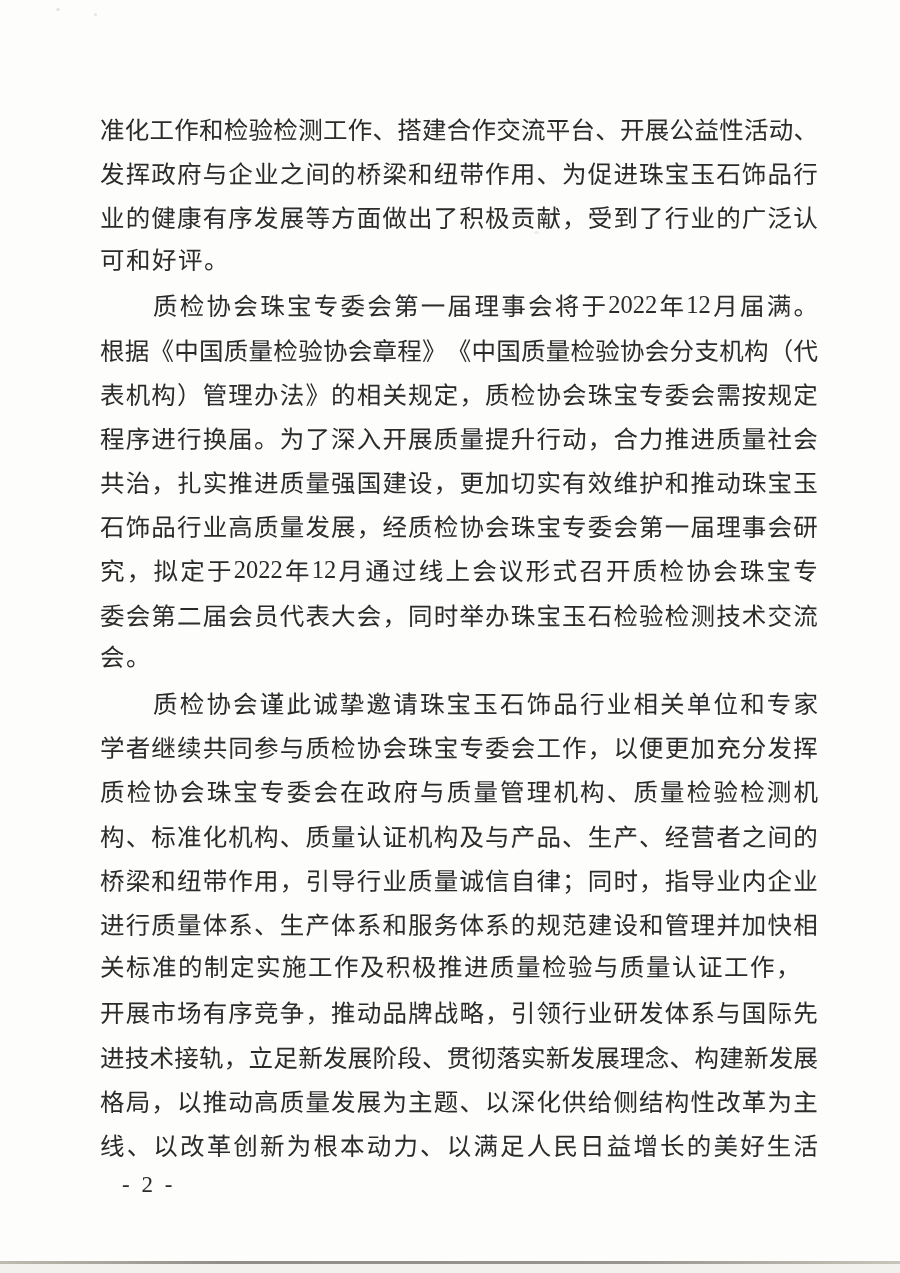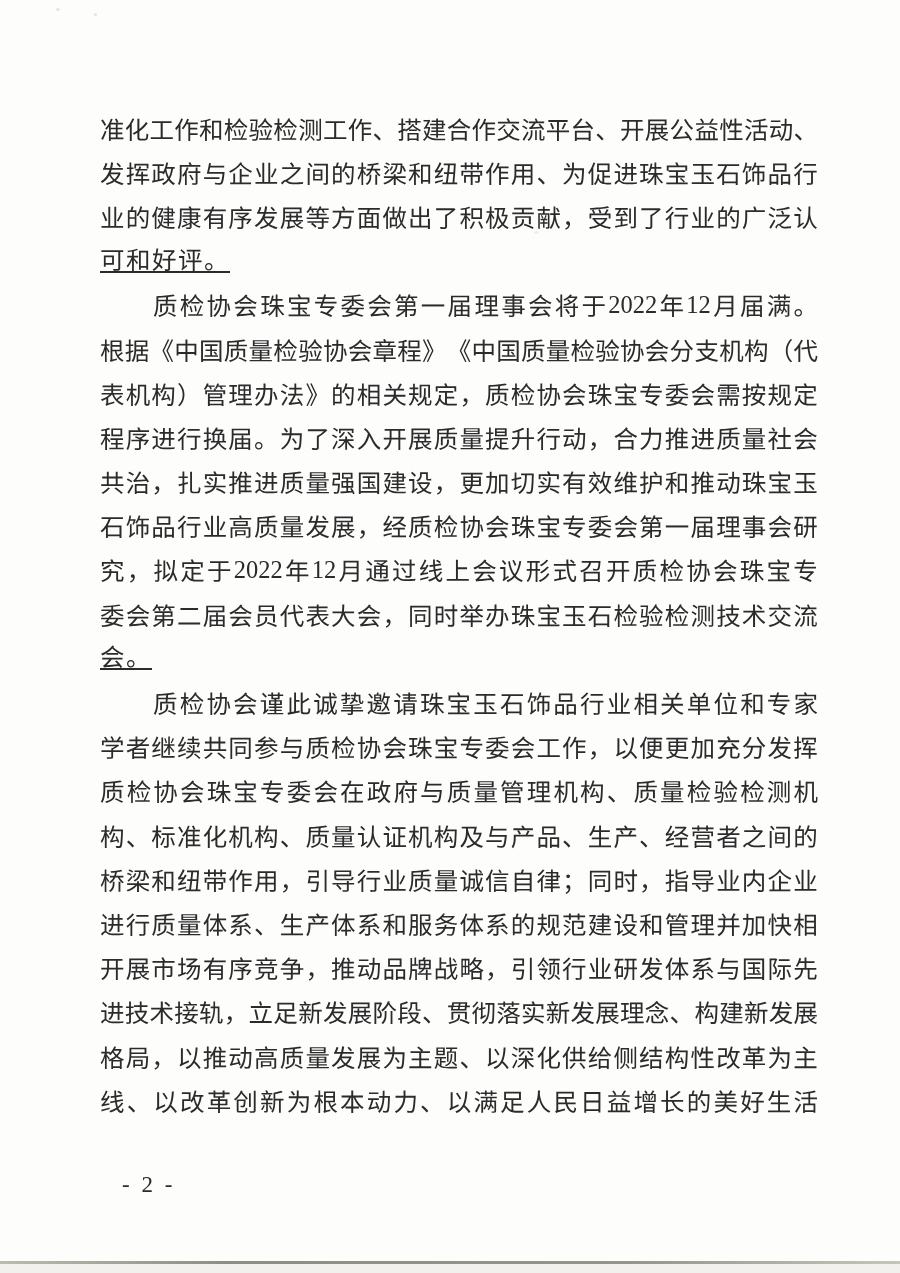--- a/index.html
+++ b/index.html
@@ -31,21 +31,20 @@
   .line.j {
     display: flex;
     justify-content: space-between;
     align-items: center;
   }
   .line.j span { display: inline-block; white-space: pre; }
   
   .line.nj {
     line-height: 44.2px;
     letter-spacing: 1.5px;
-    text-decoration: underline;
   }
   .line.ind { padding-left: 53px; }
   
   .footer {
     position: absolute;
     left: 122px; top: 1172px;
     font-size: 23px;
     letter-spacing: 3px;
     color: #2b2b2b;
   }
@@ -574,20 +573,21 @@
         <span>建</span>
         <span>设</span>
         <span>和</span>
         <span>管</span>
         <span>理</span>
         <span>并</span>
         <span>加</span>
         <span>快</span>
         <span>相</span>
       </div>
+      <div class="line nj">关标准的制定实施工作及积极推进质量检验与质量认证工作，</div>
       <div class="line j">
         <span>开</span>
         <span>展</span>
         <span>市</span>
         <span>场</span>
         <span>有</span>
         <span>序</span>
         <span>竞</span>
         <span>争</span>
         <span>，</span>

